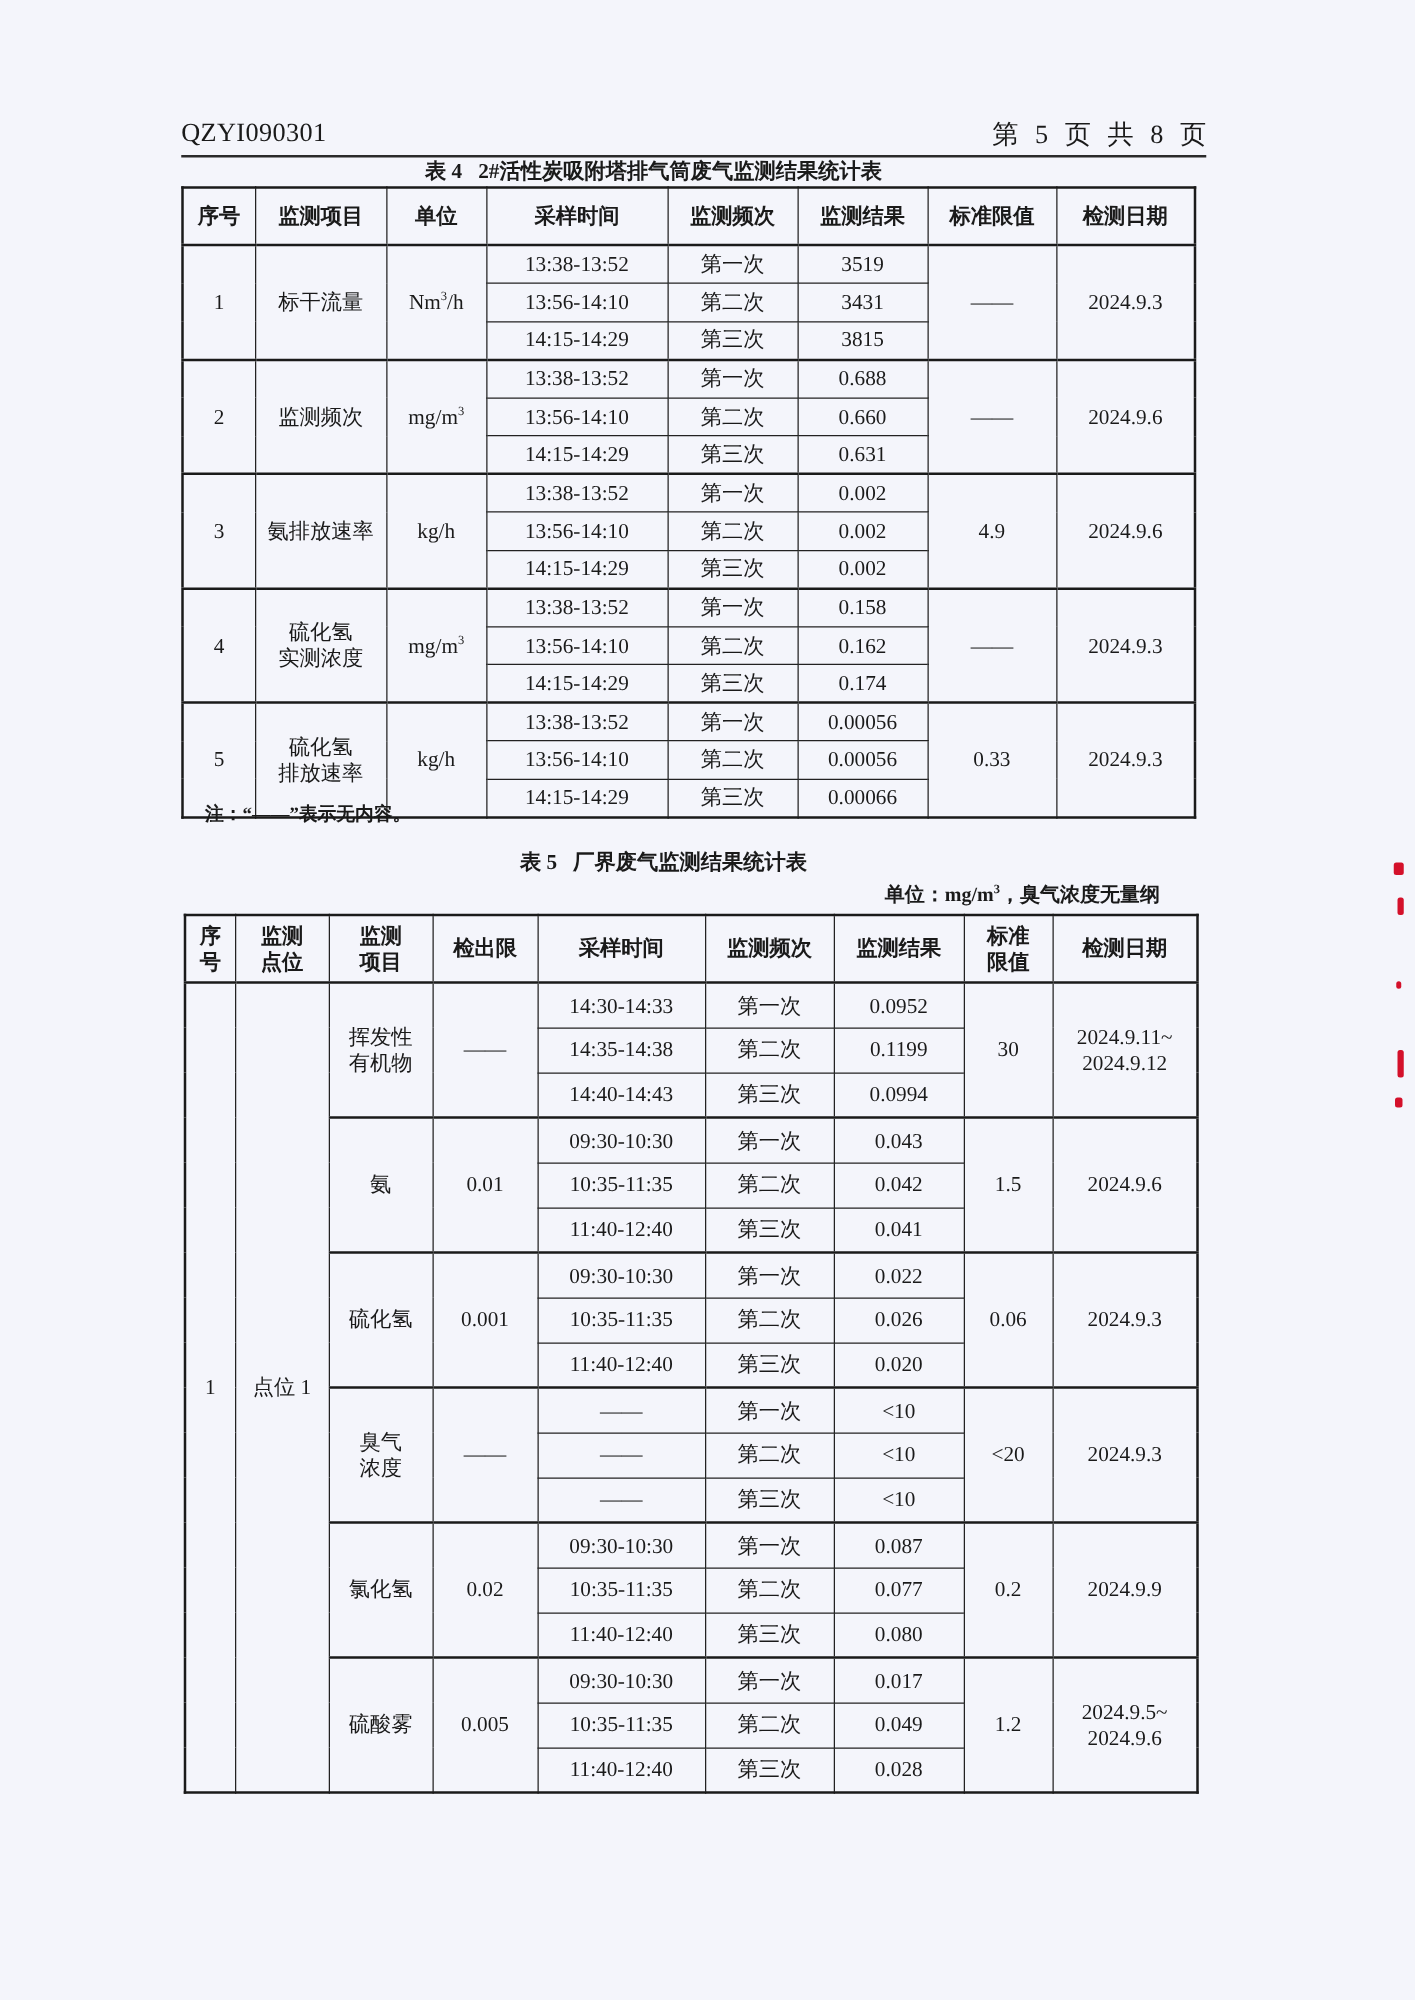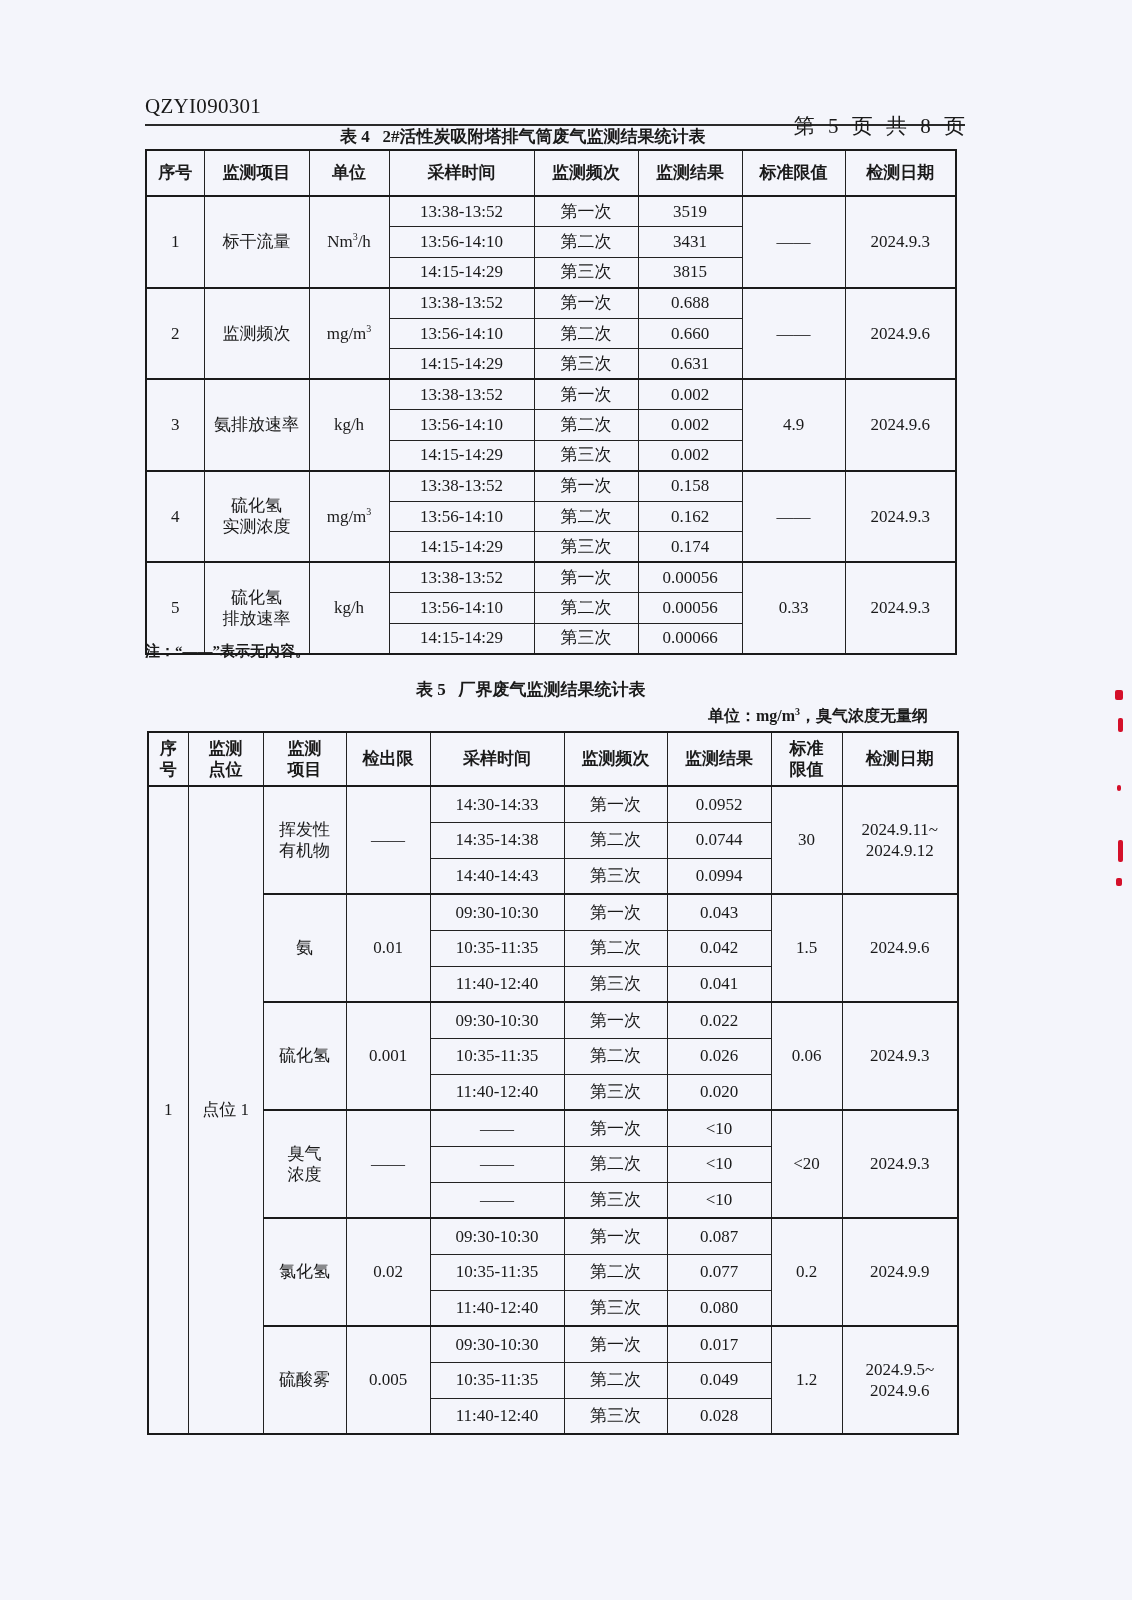--- a/index.html
+++ b/index.html
@@ -7,23 +7,23 @@
     width:1132px; height:1600px; position:relative; overflow:hidden;
     background:#f4f5fb;
     font-family:"Liberation Serif", "DejaVu Serif", serif;
     color:#1a1a1a;
   }
   .page-header {
     position:absolute; left:145px; top:92px; width:820px; height:32px;
     border-bottom:2px solid #2a2a2a;
   }
   .doc-code { position:absolute; left:0; top:2px; font-size:21px; letter-spacing:0.3px; }
-  .page-no { position:absolute; right:-4px; top:20px; font-size:21px; letter-spacing:4px; }
+  .page-no { position:absolute; right:-4px; top:1px; font-size:21px; letter-spacing:4px; }
   .caption { position:absolute; font-weight:bold; font-size:17px; white-space:pre;font-family:Liberation Serif, serif; }
-  .note { position:absolute; font-size:15px; font-weight:bold; }
+  .note { position:absolute; font-size:15px; font-weight:bold;margin-left:19px; }
   .unit-note { position:absolute; font-size:16px; font-weight:bold; white-space:nowrap; }
   table.grid {
     position:absolute; border-collapse:collapse; table-layout:fixed;
     border:2.5px solid #1a1a1a; background:transparent;
   }
   table.grid td, table.grid th {
     border:1.5px solid #222; text-align:center; vertical-align:middle;
     font-size:17px; font-weight:normal; padding:0; line-height:1.25;
   }
   table.grid th { font-weight:bold; font-size:17px; }
@@ -232,21 +232,21 @@
     <td>0.0952</td>
     <td rowspan="3">30</td>
     <td rowspan="3">
           <div>2024.9.11~</div>
           <div>2024.9.12</div>
         </td>
   </tr>
   <tr style="height:36px">
     <td>14:35-14:38</td>
     <td>第二次</td>
-    <td>0.0744</td>
+    <td>0.1199</td>
   </tr>
   <tr style="height:36px">
     <td>14:40-14:43</td>
     <td>第三次</td>
     <td>0.0994</td>
   </tr>
 
   <tr class="group-start" style="height:36px">
     <td rowspan="3">氨</td>
     <td rowspan="3">0.01</td>

